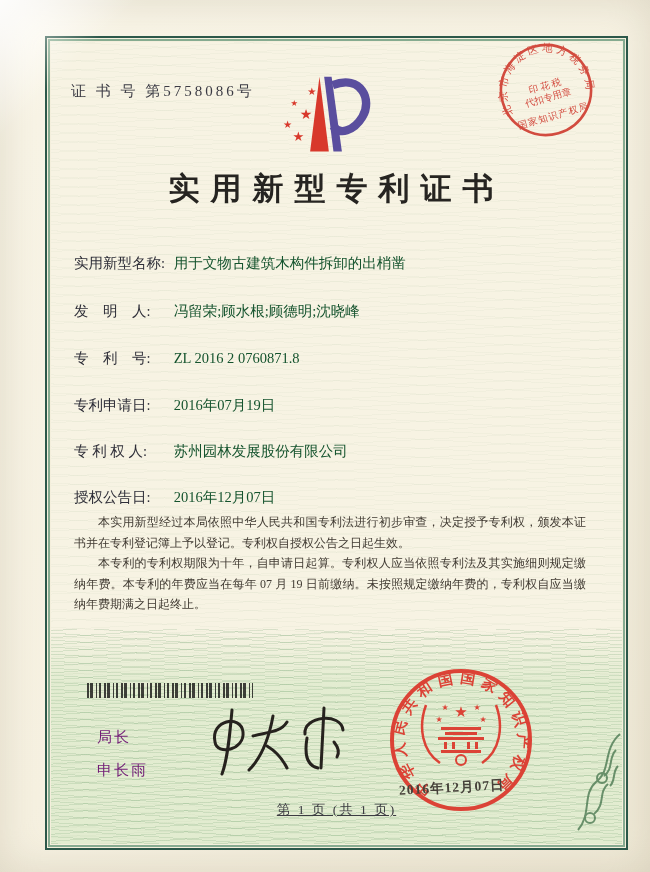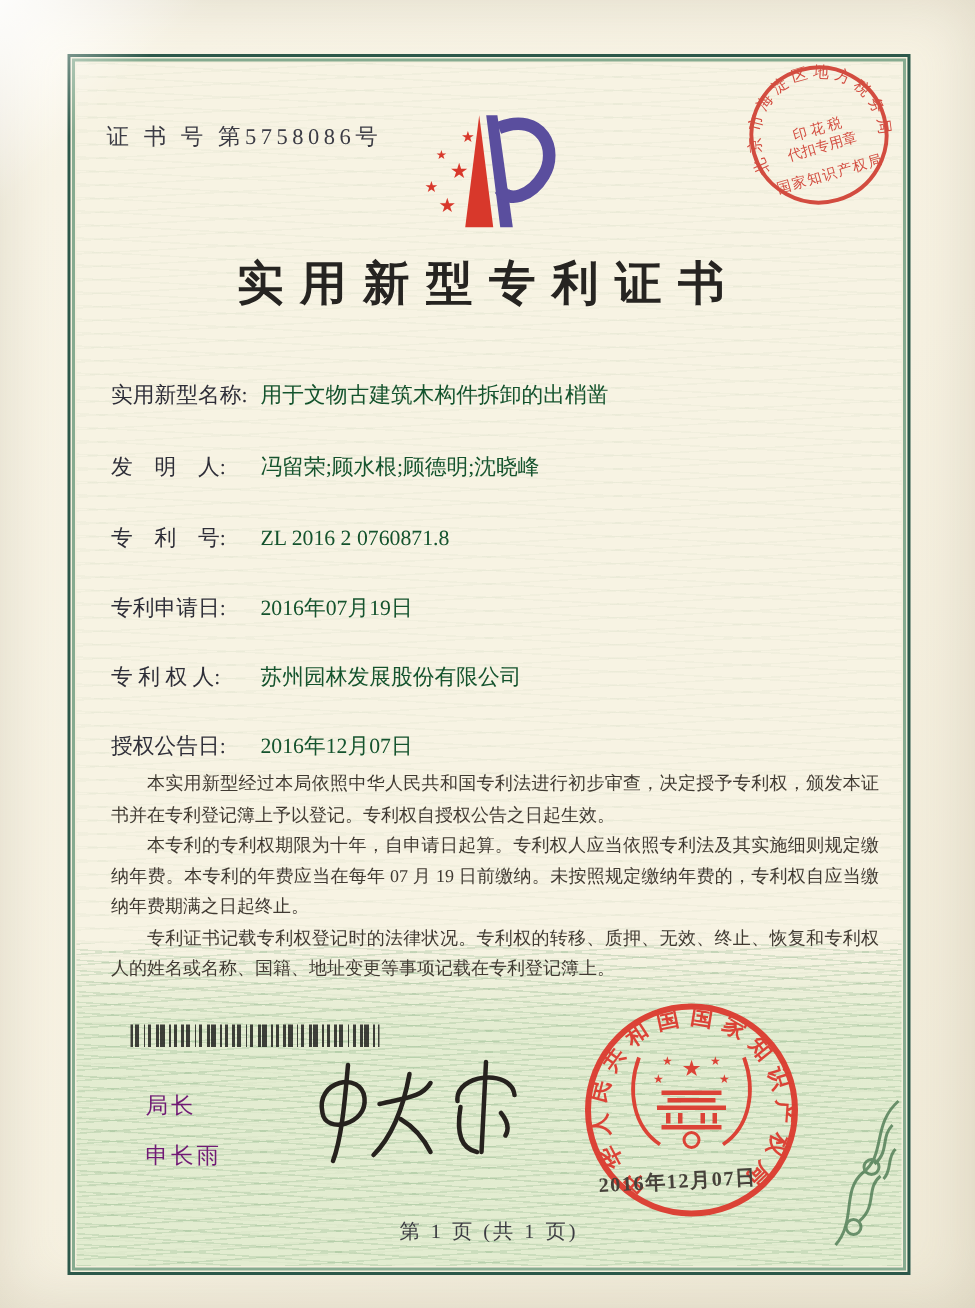--- a/index.html
+++ b/index.html
@@ -7,21 +7,21 @@
   .photo{
     position:relative;width:650px;height:872px;overflow:hidden;
     background:linear-gradient(135deg,#fffdf6 0%,#f8f4e6 10%,#f6f1e1 55%,#efe9d6 100%);
     font-family:"Liberation Serif","DejaVu Serif",serif;
     box-shadow:inset 0 0 40px rgba(150,140,110,.25);
   }
   .frame{
     position:absolute;left:45px;top:36px;width:558px;height:810px;
     border:2px solid #2c584a;
     box-shadow:inset 0 0 0 1px #f4efdc, inset 0 0 0 3px #86ab90, inset 0 0 0 4px #f4efdc;
-    background:#f7f3e3;overflow:hidden;
+    background:#f7f3e3;overflow:hidden;padding-left:21px;
   }
   
   .frame::after{
     content:"";position:absolute;inset:4px;pointer-events:none;
     background:
       repeating-linear-gradient(3deg, rgba(140,170,130,.06) 0 1px, transparent 1px 9px),
       repeating-linear-gradient(-3deg, rgba(140,170,130,.06) 0 1px, transparent 1px 9px);
   }
   .green-zone{
     position:absolute;left:4px;right:4px;bottom:4px;height:215px;
@@ -62,22 +62,22 @@
   }
   .director{position:absolute;left:50px;top:690px;z-index:1;color:#701a75;font-size:15px;letter-spacing:2px;}
   .director .name{margin-top:14px;text-align:right;}
   .signature{position:absolute;left:140px;top:664px;z-index:2;}
   .office-seal{position:absolute;left:339px;top:627px;z-index:2;opacity:.92;}
   .seal-date{
     position:absolute;left:352px;top:740px;width:140px;z-index:3;
     font-size:13.5px;color:#46413a;letter-spacing:1px;transform:rotate(-3deg);font-weight:bold;
   }
   .page-info{
-    position:absolute;left:0;bottom:18px;width:100%;text-align:center;z-index:1;
-    font-size:13.5px;color:#3c3c42;letter-spacing:2px;
+    position:absolute;left:0;bottom:29px;width:100%;text-align:center;z-index:1;
+    font-size:13.5px;color:#3c3c42;letter-spacing:2px;text-decoration:underline;
   }
   .flourish{position:absolute;right:2px;bottom:8px;z-index:1;opacity:.8;}
   .corner-light{
     content:"";position:absolute;left:0;top:0;width:100%;height:100%;pointer-events:none;
     background:linear-gradient(135deg,rgba(255,255,255,.9) 0%,rgba(255,255,255,0) 9%);
   }
 </style>
 </head>
 <body>
 
@@ -135,21 +135,20 @@
       </div>
       <div class="field-row row-5">
         <span class="lbl">授权公告日:</span>
         <span class="val">2016年12月07日</span>
       </div>
     </div>
 
     <div class="paras">
       <p>本实用新型经过本局依照中华人民共和国专利法进行初步审查，决定授予专利权，颁发本证书并在专利登记簿上予以登记。专利权自授权公告之日起生效。</p>
       <p>本专利的专利权期限为十年，自申请日起算。专利权人应当依照专利法及其实施细则规定缴纳年费。本专利的年费应当在每年 07 月 19 日前缴纳。未按照规定缴纳年费的，专利权自应当缴纳年费期满之日起终止。</p>
-      <p>专利证书记载专利权登记时的法律状况。专利权的转移、质押、无效、终止、恢复和专利权人的姓名或名称、国籍、地址变更等事项记载在专利登记簿上。</p>
     </div>
 
     <div class="barcode"></div>
 
     <div class="director">
       <div>局长</div>
       <div class="name">申长雨</div>
     </div>
 
     <svg class="signature" width="185" height="80" viewBox="0 0 185 80">

